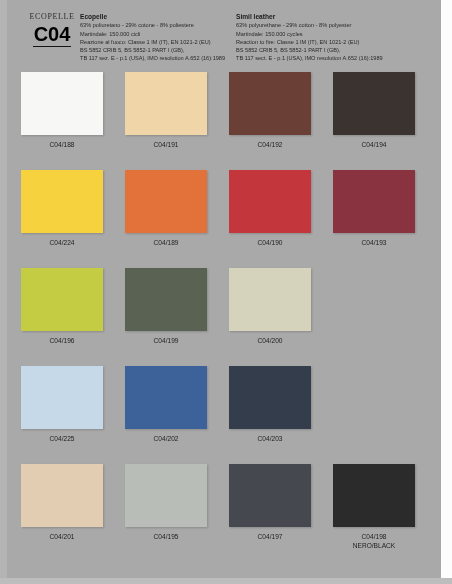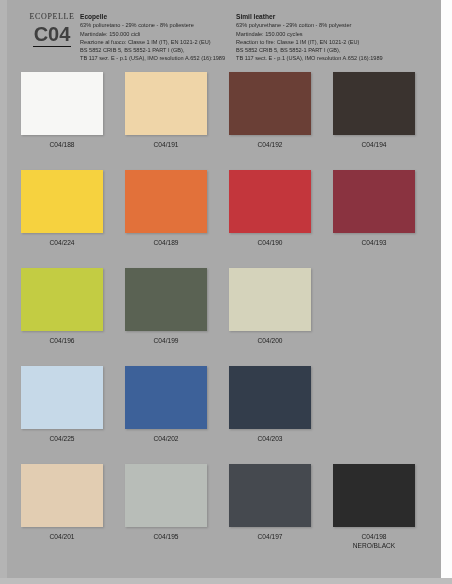--- a/index.html
+++ b/index.html
@@ -54,21 +54,21 @@
     font-size: 8px;
     letter-spacing: 0.6px;
     color: #2e2e2e;
     line-height: 10px;
     white-space: nowrap;
   }
   #brand-code {
     font-family: "Liberation Sans", sans-serif;
     font-size: 20px;
     font-weight: bold;
-    color: #404040;
+    color: #000000;
     line-height: 22px;
     border-bottom: 1.5px solid #151515;
     display: inline-block;
     padding: 0 1px 1px 1px;
     margin-top: 1px;
   }
 
   .spec-block {
     position: absolute;
     top: 13px;

